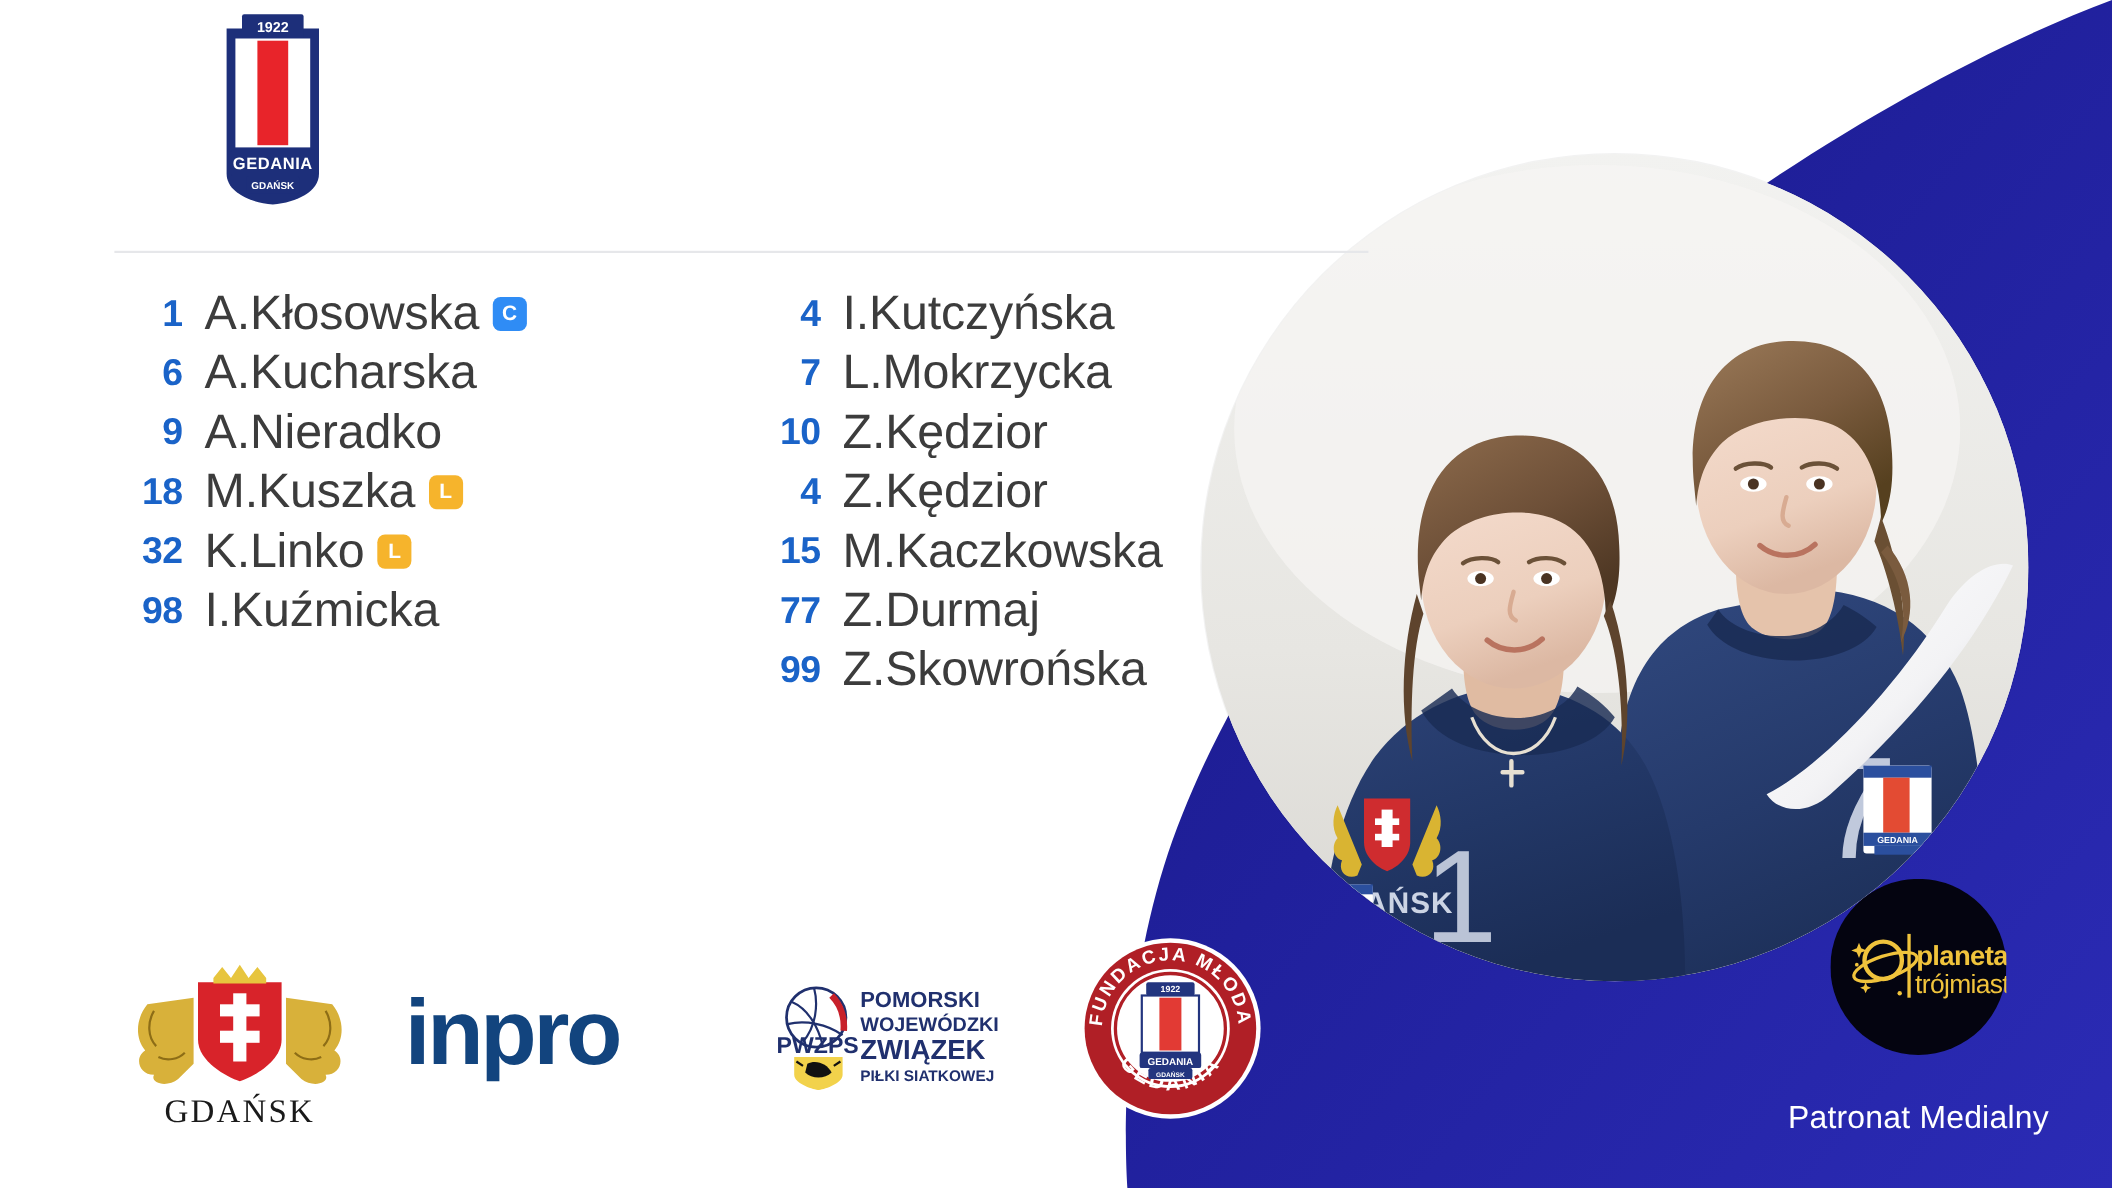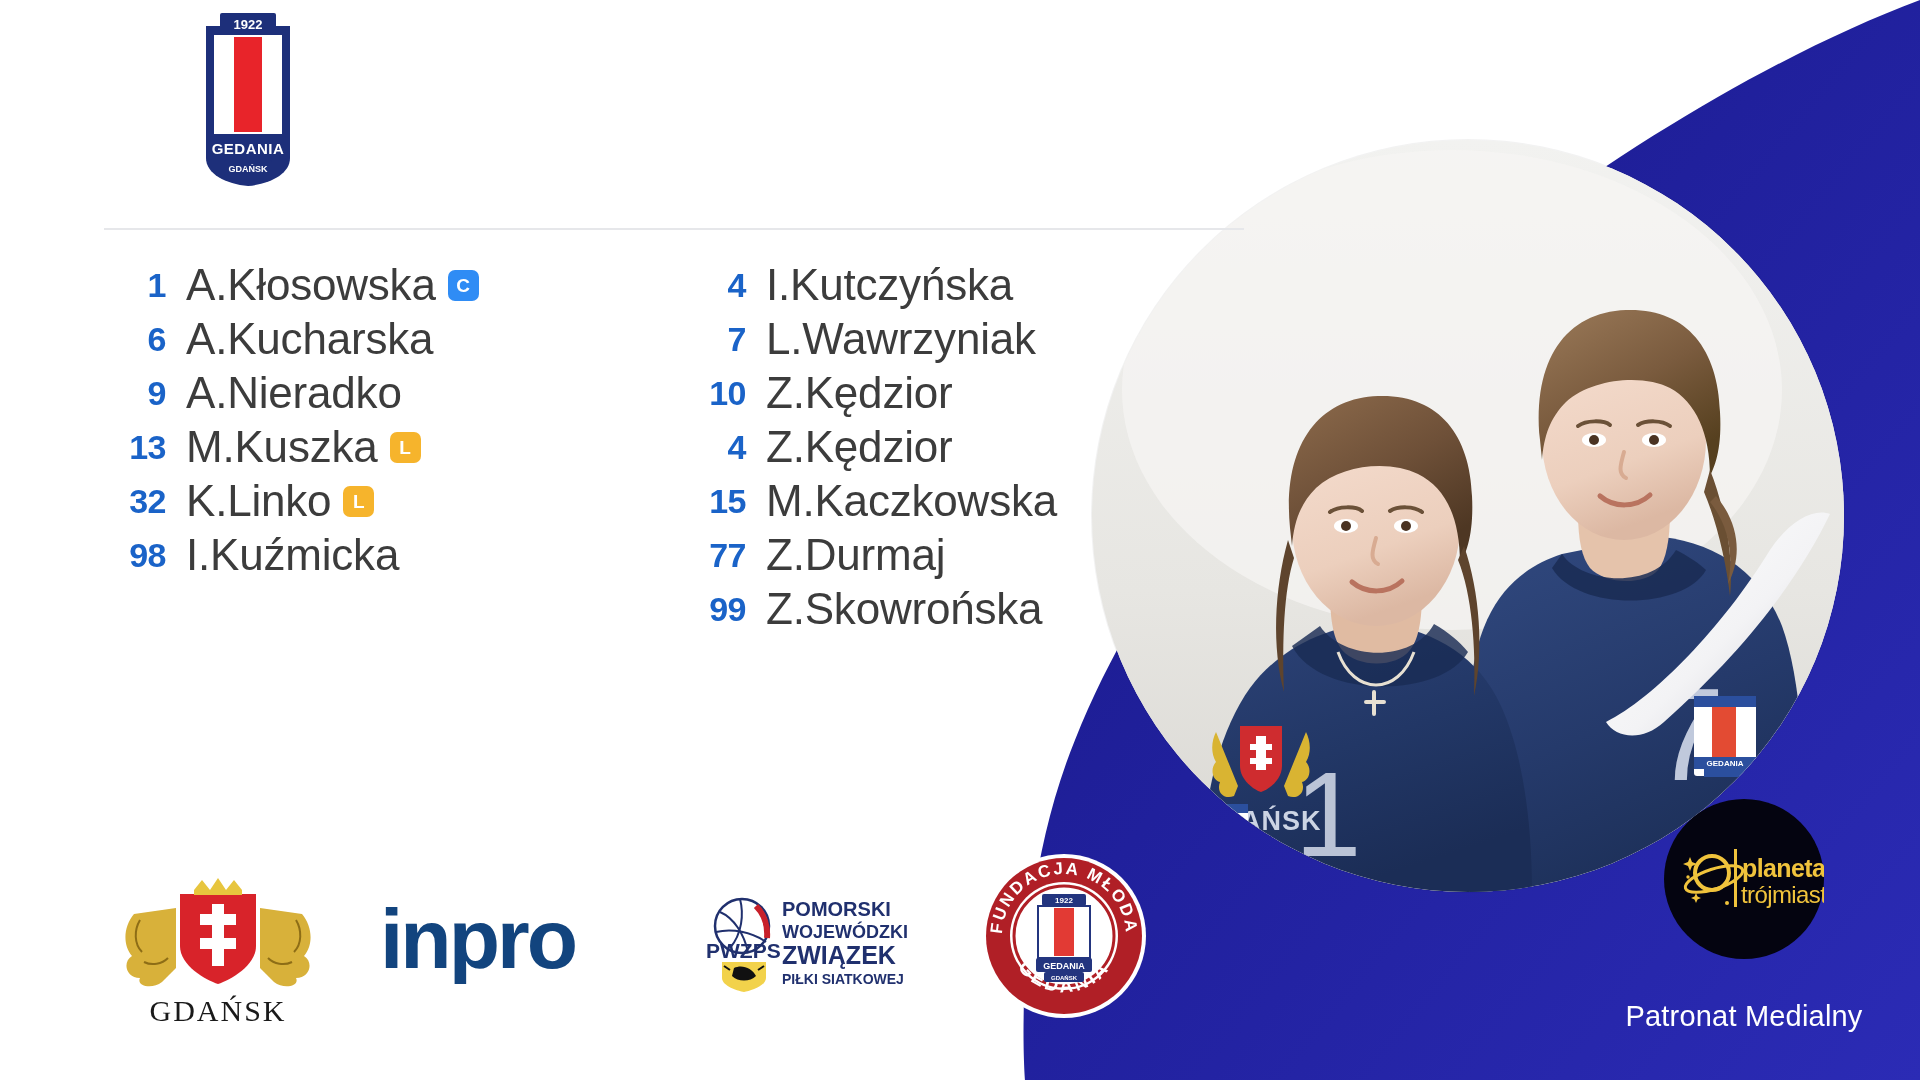--- a/index.html
+++ b/index.html
@@ -114,21 +114,21 @@
 
   
   .sponsors {
     position: absolute;
     left: 0; bottom: 0;
     width: 1060px; height: 250px;
     z-index: 6;
   }
   .sp { position: absolute; }
   .sp-gdansk { left: 118px; bottom: 52px; width: 200px; }
-  .sp-inpro  { left: 380px; bottom: 92px; width: 260px; }
+  .sp-inpro  { left: 368px; bottom: 92px; width: 260px; }
   .sp-pwzps  { left: 700px; bottom: 84px; width: 240px; }
   .sp-fmg    { left: 980px; bottom: 56px; width: 168px; }
 
   .gdansk-label {
     text-align: center;
     font-family: "Liberation Serif", serif;
     font-size: 30px;
     letter-spacing: 2px;
     color: #1a1a1a;
     margin-top: 2px;
@@ -206,21 +206,21 @@
         <span class="num">6</span>
         <span class="pname">A.Kucharska</span>
 
       </div>
       <div class="row">
         <span class="num">9</span>
         <span class="pname">A.Nieradko</span>
 
       </div>
       <div class="row">
-        <span class="num">13</span>
+        <span class="num">18</span>
         <span class="pname">M.Kuszka</span>
         <span class="badge l">L</span>
       </div>
       <div class="row">
         <span class="num">32</span>
         <span class="pname">K.Linko</span>
         <span class="badge l">L</span>
       </div>
       <div class="row">
         <span class="num">98</span>
@@ -230,21 +230,21 @@
     </div>
 
     <div class="col right">
       <div class="row">
         <span class="num">4</span>
         <span class="pname">I.Kutczyńska</span>
 
       </div>
       <div class="row">
         <span class="num">7</span>
-        <span class="pname">L.Wawrzyniak</span>
+        <span class="pname">L.Mokrzycka</span>
 
       </div>
       <div class="row">
         <span class="num">10</span>
         <span class="pname">Z.Kędzior</span>
 
       </div>
       <div class="row">
         <span class="num">4</span>
         <span class="pname">Z.Kędzior</span>

